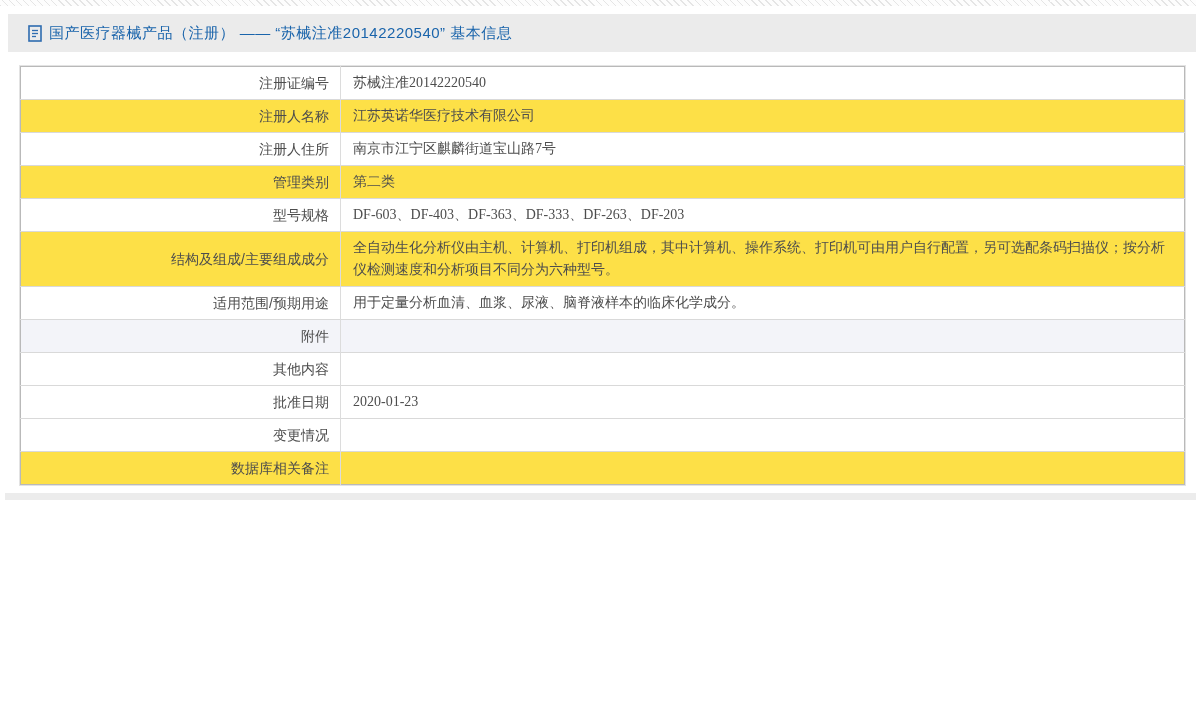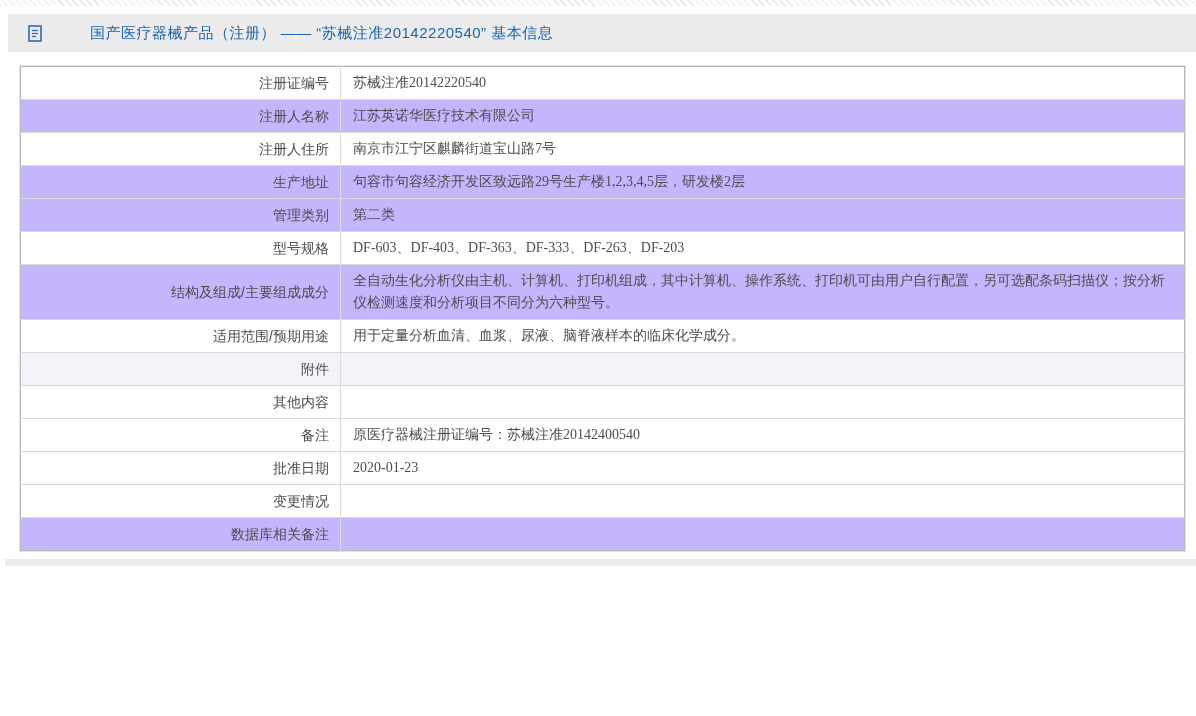--- a/index.html
+++ b/index.html
@@ -18,21 +18,20 @@
       transparent 1px, transparent 5px);
     background-color: #fdfdfd;
   }
   .header-bar {
     margin: 8px 0 0 8px;
     height: 38px;
     background: #ebebeb;
     display: flex;
     align-items: center;
     padding-left: 20px;
-    gap: 41px;
   }
   .doc-icon {
     width: 14px; height: 17px;
     margin-right: 7px;
     display: inline-block;
     flex: 0 0 auto;
   }
   .page-title {
     font-size: 15px;
     color: #1a64ab;
@@ -60,21 +59,21 @@
     text-align: right;
     padding-right: 11px;
     border-right: 1px solid #dcdcdc;
   }
   td.value {
     padding: 5px 14px 5px 12px;
     text-align: left;
     word-break: break-all;
     font-family: Liberation Serif, serif;
   }
-  tr.alt td  { background: #c4b5fd; }
+  tr.alt td  { background: #fde047; }
   tr.alt-blue td { background: #f3f4f9; }
   .footer-bar {
     margin: 8px 0 0 5px;
     height: 7px;
     background: #ececec;
   }
 </style>
 </head>
 <body>
 
@@ -101,24 +100,20 @@
       </tr>
       <tr class="alt">
         <td class="label">注册人名称</td>
         <td class="value">江苏英诺华医疗技术有限公司</td>
       </tr>
       <tr>
         <td class="label">注册人住所</td>
         <td class="value">南京市江宁区麒麟街道宝山路7号</td>
       </tr>
       <tr class="alt">
-        <td class="label">生产地址</td>
-        <td class="value">句容市句容经济开发区致远路29号生产楼1,2,3,4,5层，研发楼2层</td>
-      </tr>
-      <tr class="alt">
         <td class="label">管理类别</td>
         <td class="value">第二类</td>
       </tr>
       <tr>
         <td class="label">型号规格</td>
         <td class="value">DF-603、DF-403、DF-363、DF-333、DF-263、DF-203</td>
       </tr>
       <tr class="alt">
         <td class="label">结构及组成/主要组成成分</td>
         <td class="value">全自动生化分析仪由主机、计算机、打印机组成，其中计算机、操作系统、打印机可由用户自行配置，另可选配条码扫描仪；按分析仪检测速度和分析项目不同分为六种型号。</td>
@@ -129,24 +124,20 @@
       </tr>
       <tr class="alt-blue">
         <td class="label">附件</td>
         <td class="value"></td>
       </tr>
       <tr>
         <td class="label">其他内容</td>
         <td class="value"></td>
       </tr>
       <tr>
-        <td class="label">备注</td>
-        <td class="value">原医疗器械注册证编号：苏械注准20142400540</td>
-      </tr>
-      <tr>
         <td class="label">批准日期</td>
         <td class="value">2020-01-23</td>
       </tr>
       <tr>
         <td class="label">变更情况</td>
         <td class="value"></td>
       </tr>
       <tr class="alt">
         <td class="label">数据库相关备注</td>
         <td class="value"></td>

